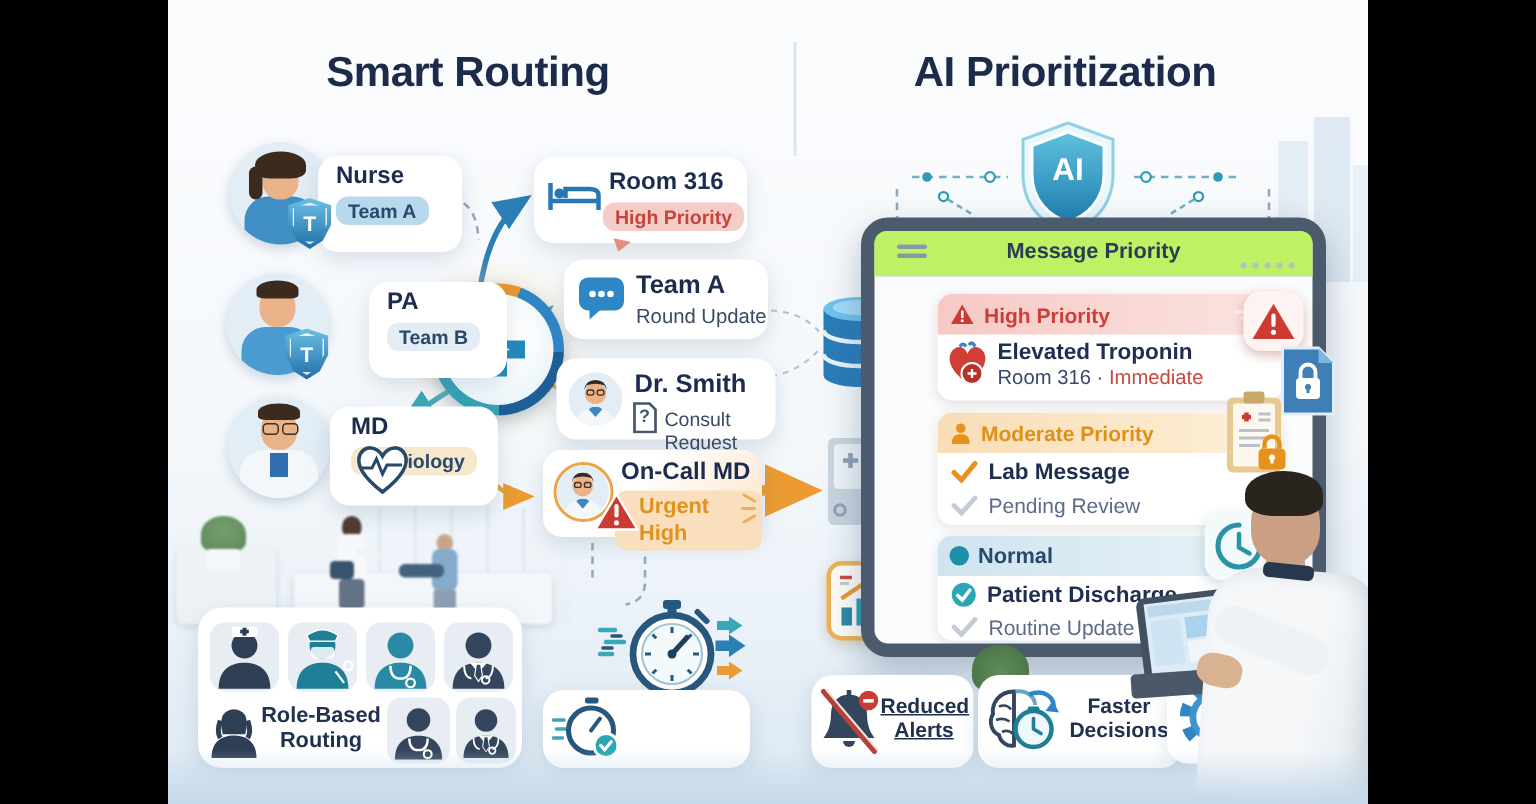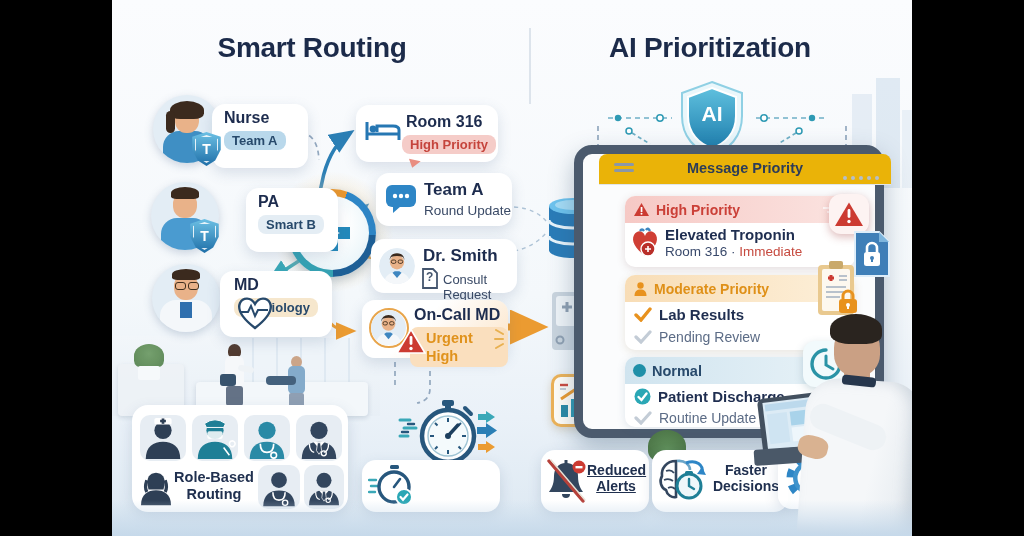--- a/index.html
+++ b/index.html
@@ -175,21 +175,21 @@
         <span>T</span>
   </div>
 
   <div class="abs" style="left:39px;top:182px;width:68px;height:68px;border-radius:50%;background:#e3edf5;overflow:hidden;box-shadow:0 3px 8px rgba(70,100,140,.25);">
     <div class="abs" style="left:10px;top:36px;width:48px;height:34px;background:#4a9bd0;border-radius:16px 16px 0 0;"></div>
     <div class="abs" style="left:22px;top:10px;width:24px;height:26px;background:#e9b289;border-radius:46%;"></div>
     <div class="abs" style="left:20px;top:5px;width:28px;height:12px;background:#3b2a1e;border-radius:50% 50% 20% 20%;"></div>
   </div>
   <div class="card" style="left:106px;top:188px;width:80px;height:58px;padding:6px 0 0 12px;margin-left:28px;">
     <div class="cname">PA</div>
-    <span class="chip" style="background:#e4edf4;margin-top:4px;">Smart B</span>
+    <span class="chip" style="background:#e4edf4;margin-top:4px;">Team B</span>
   </div>
   <div class="shieldT" style="left:77px;top:219px;width:31px;height:34px;">
     <div class="inner"></div>
         <span>T</span>
   </div>
 
   <div class="abs" style="left:40px;top:264px;width:68px;height:68px;border-radius:50%;background:#e3edf5;overflow:hidden;box-shadow:0 3px 8px rgba(70,100,140,.25);">
     <div class="abs" style="left:8px;top:36px;width:52px;height:34px;background:#f4f7fa;border-radius:16px 16px 0 0;"></div>
     <div class="abs" style="left:28px;top:38px;width:12px;height:16px;background:#2f6fae;"></div>
     <div class="abs" style="left:22px;top:10px;width:24px;height:26px;background:#e9b289;border-radius:46%;"></div>
@@ -297,21 +297,21 @@
             <linearGradient id="gshield" x1="0" y1="0" x2="0" y2="1">
               <stop offset="0" stop-color="#5fc0de"></stop>
               <stop offset="1" stop-color="#1f7fae"></stop>
             </linearGradient>
           </defs>
     </svg>
     <span class="abs" style="left:0;top:22px;width:72px;text-align:center;color:#fff;font-weight:800;font-size:21px;">AI</span>
   </div>
 
   <div class="abs" style="left:462px;top:145px;width:310px;height:293px;background:#fbfcfd;border:9px solid #4b5a6d;border-radius:18px;box-sizing:border-box;box-shadow:0 10px 24px rgba(50,80,110,.35);">
-    <div class="abs" style="left:16px;top:0;width:292px;height:30px;background:#eab308;border-bottom:1px solid #e0e5ea;border-radius:8px 8px 0 0;">
+    <div class="abs" style="left:0;top:0;width:292px;height:30px;background:#bef264;border-bottom:1px solid #e0e5ea;border-radius:8px 8px 0 0;">
       <div class="abs" style="left:15px;top:9px;">
         <div style="width:20px;height:2.5px;background:#8a97a8;margin-bottom:3.5px;border-radius:2px;"></div>
         <div style="width:20px;height:2.5px;background:#8a97a8;border-radius:2px;"></div>
       </div>
       <div class="abs" style="left:0;top:6px;width:292px;text-align:center;font-weight:800;font-size:14.5px;color:#2c3c58;">Message Priority</div>
       <div class="abs" style="right:12px;top:12px;">
         <span class="dot"></span><span class="dot"></span><span class="dot"></span><span class="dot"></span><span class="dot"></span>
       </div>
     </div>
 
@@ -354,21 +354,21 @@
         <svg width="15" height="15">
               <circle cx="7.5" cy="4.5" r="3.2" fill="#e8921e"></circle>
               <path d="M1.5 15 C1.5 10 4 8.5 7.5 8.5 C11 8.5 13.5 10 13.5 15 Z" fill="#e8921e"></path>
             </svg>
         <span>Moderate Priority</span>
       </div>
       <div class="prow" style="margin-top:2px;">
         <svg width="18" height="15">
               <path d="M2 8 L7 13 L16 2" stroke="#e8921e" stroke-width="3.4" fill="none" stroke-linecap="round"></path>
             </svg>
-        <span style="font-weight:800;font-size:15px;color:#1f2e50;">Lab Results</span>
+        <span style="font-weight:800;font-size:15px;color:#1f2e50;">Lab Message</span>
       </div>
       <div class="prow" style="margin-top:2px;">
         <svg width="18" height="14">
               <path d="M2 7 L7 12 L16 2" stroke="#c3ccd6" stroke-width="3.2" fill="none" stroke-linecap="round"></path>
             </svg>
         <span style="font-size:14px;color:#5c6c86;">Pending Review</span>
       </div>
     </div>
 
     <div class="abs" style="left:42px;top:203px;width:230px;height:70px;border-radius:10px;overflow:hidden;background:#fff;box-shadow:0 2px 8px rgba(80,110,140,.16);">

